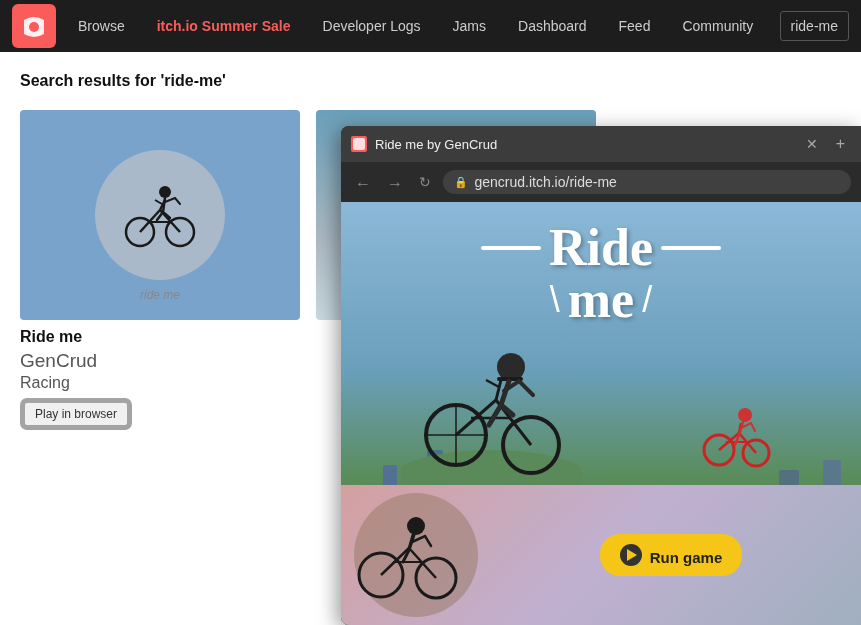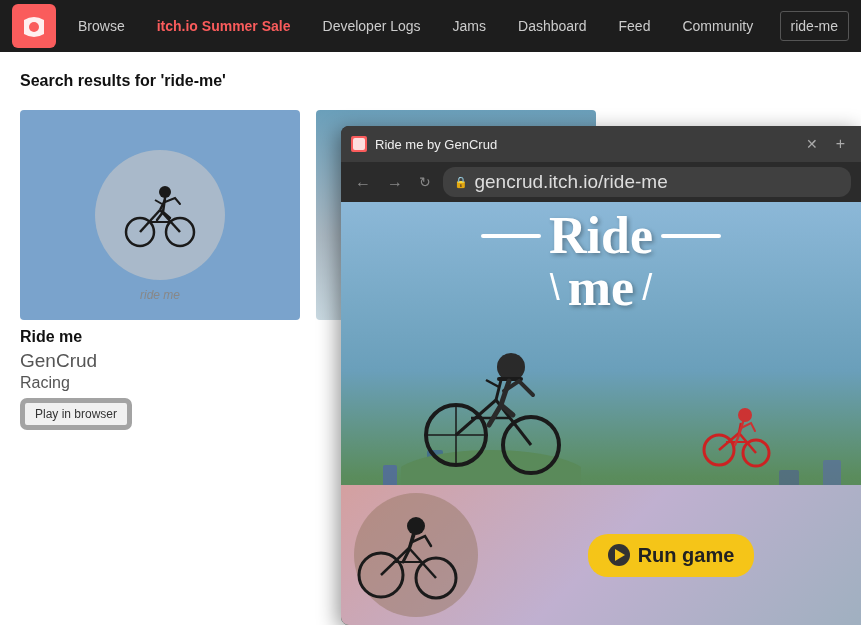--- a/index.html
+++ b/index.html
@@ -104,32 +104,32 @@
       color: #888; font-size: 16px; cursor: pointer; padding: 2px 4px;
       background: none; border: none;
     }
     .browser-nav-btn:disabled { color: #555; cursor: default; }
     .browser-refresh { font-size: 14px; }
     .browser-addressbar {
       flex: 1; background: #404040; border-radius: 12px;
       display: flex; align-items: center; padding: 4px 12px; gap: 6px;
     }
     .browser-lock { color: #aaa; font-size: 11px; }
-    .browser-url { color: #ddd; font-size: 19px; }
+    .browser-url { color: #ddd; font-size: 14px; }
     .browser-content {
       flex: 1; background: #7aa3cc; overflow: hidden; position: relative;
     }
     
     .game-banner {
       position: absolute; top: 0; left: 0; right: 0; bottom: 0;
       background: linear-gradient(180deg, #8cb8d8 0%, #6a9fba 40%, #5a8c5c 65%, #4a7a4a 100%);
       display: flex; flex-direction: column; align-items: center;
     }
     .game-banner-title {
-      margin-top: 8px; text-align: center;
+      margin-top: 20px; text-align: center;
     }
     .game-banner-title-text {
       font-size: 52px; font-weight: 900; color: #fff;
       font-family: Georgia, serif; line-height: 1;
       text-shadow: 2px 2px 4px rgba(0,0,0,0.3);
     }
     .banner-dashes {
       display: flex; align-items: center; gap: 8px;
       justify-content: center;
     }
@@ -149,22 +149,22 @@
     }
 
     
     .bottom-preview {
       position: absolute; bottom: 0; left: 0; right: 0; height: 140px;
       background: linear-gradient(135deg, #d4a0a0 0%, #c0b0d0 50%, #a0b0c0 100%);
       display: flex; align-items: center; justify-content: center;
     }
     .run-game-btn {
       background: #f5c518; border: none; border-radius: 20px;
-      padding: 10px 20px; font-size: 20px; font-weight: 600;
-      cursor: pointer; display: flex; align-items: flex-start; gap: 8px;
+      padding: 10px 20px; font-size: 15px; font-weight: 600;
+      cursor: pointer; display: flex; align-items: flex-end; gap: 8px;
       color: #222;
     }
     .play-circle {
       width: 22px; height: 22px; background: #333; border-radius: 50%;
       display: flex; align-items: center; justify-content: center;
     }
     .play-triangle {
       width: 0; height: 0;
       border-top: 6px solid transparent;
       border-bottom: 6px solid transparent;

